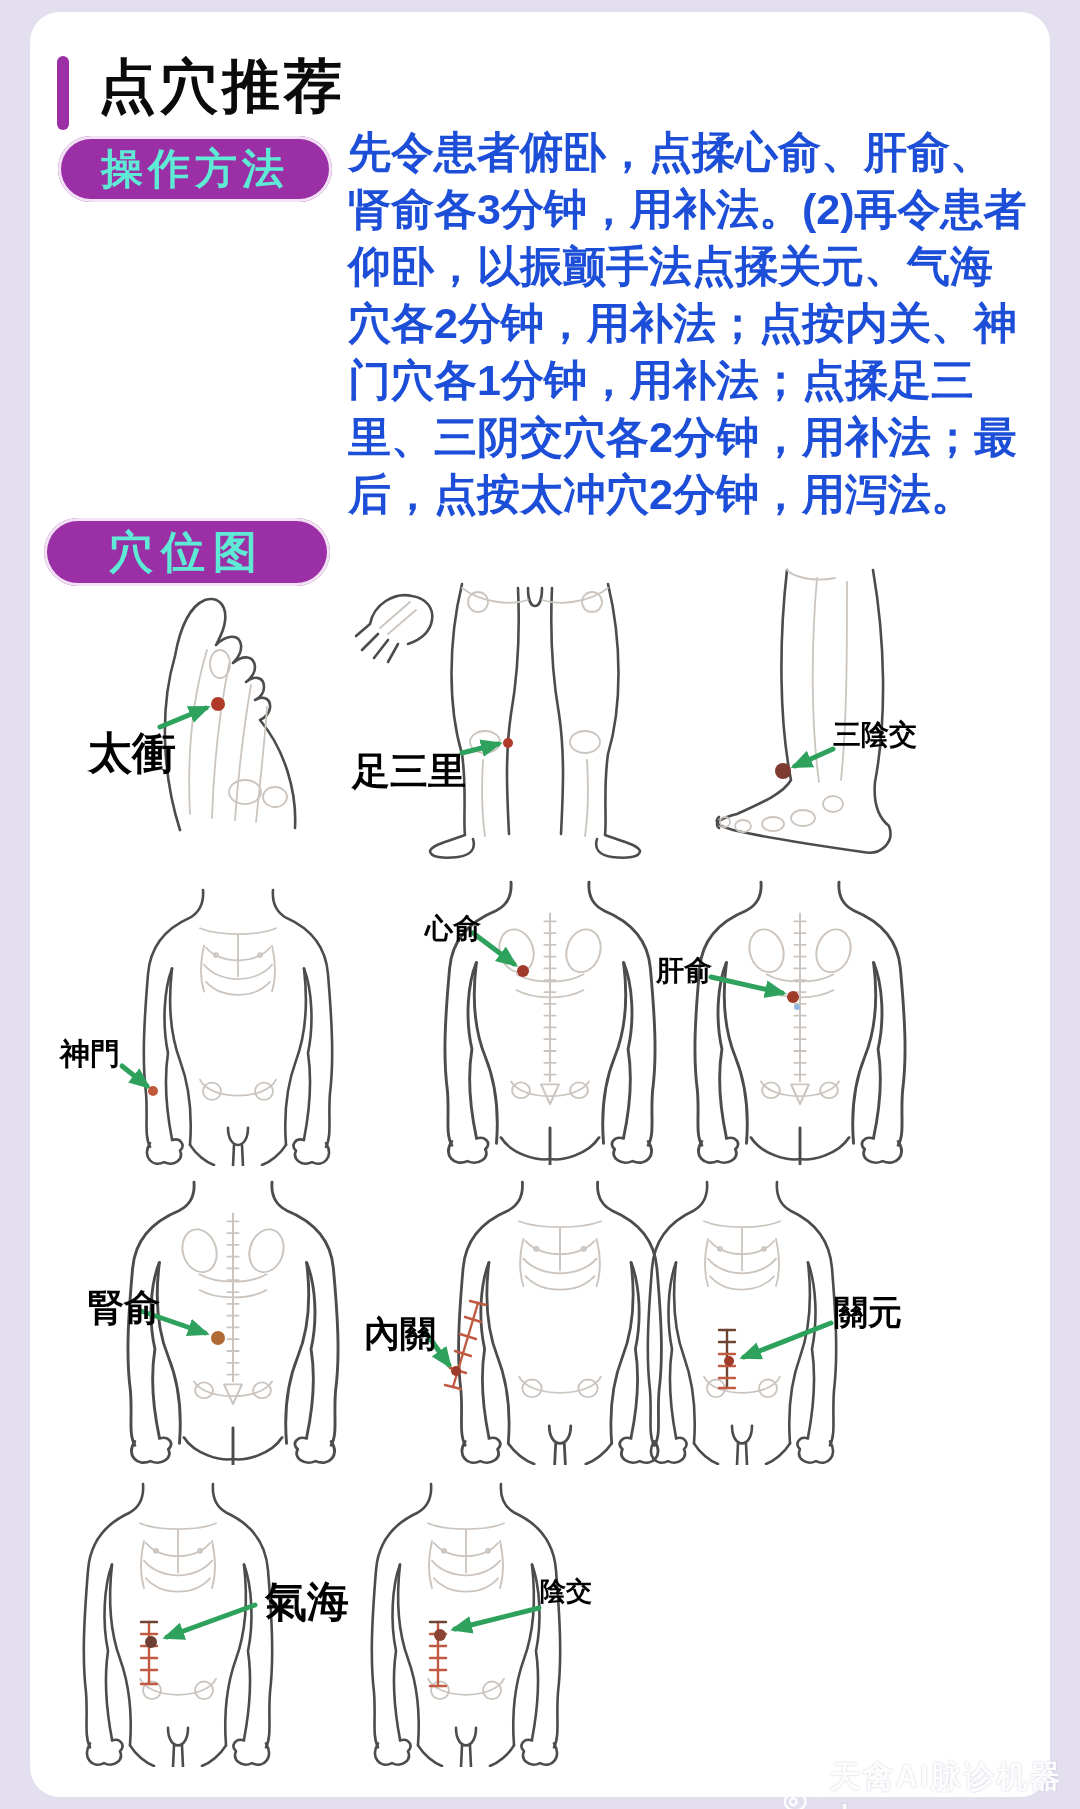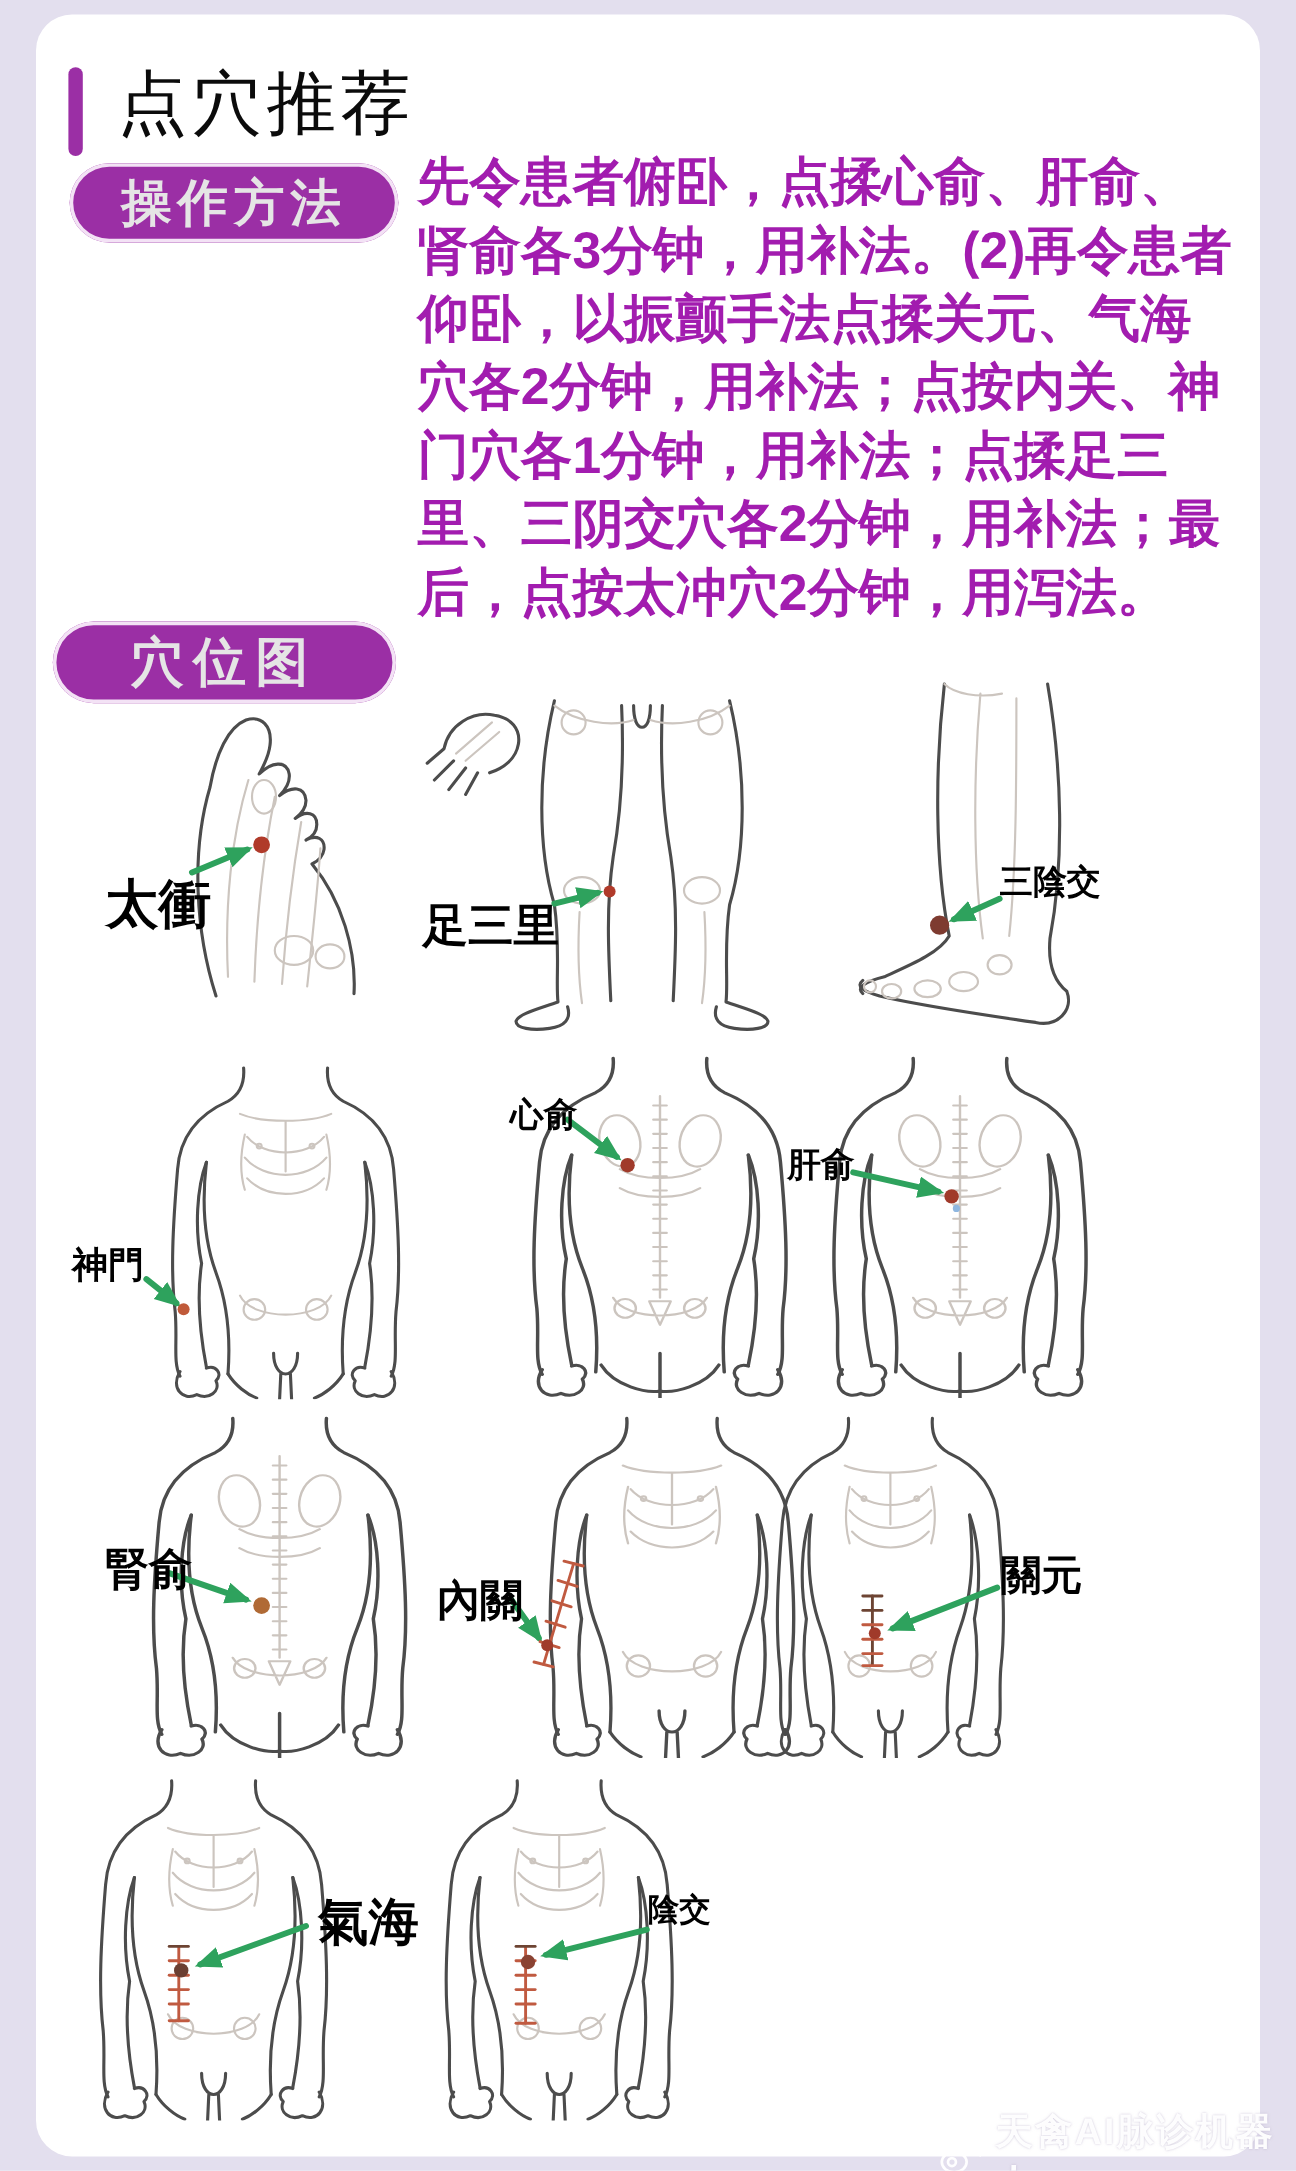--- a/index.html
+++ b/index.html
@@ -1,26 +1,26 @@
 <!DOCTYPE html>
 <html><head>
 <meta charset="utf-8">
 <style>
   html,body{margin:0;padding:0}
   .page{position:relative;width:1080px;height:1809px;background:#e3dfee;overflow:hidden;
         font-family:"Liberation Sans","DejaVu Sans",sans-serif}
   .card{position:absolute;left:30px;top:12px;width:1020px;height:1785px;background:#ffffff;border-radius:30px}
   .accent-bar{position:absolute;left:57px;top:56px;width:12px;height:74px;border-radius:7px;background:#9b2fa5}
-  .title{position:absolute;left:98px;top:48px;font-size:58px;font-weight:400;color:#0b0b0b;letter-spacing:4px}
-  .pill{position:absolute;background:#9b2fa5;color:#e5e5e5;display:flex;align-items:center;justify-content:center;
+  .title{position:absolute;left:98px;top:48px;font-size:58px;font-weight:700;color:#0b0b0b;letter-spacing:4px}
+  .pill{position:absolute;background:#9b2fa5;color:#5eead4;display:flex;align-items:center;justify-content:center;
         font-weight:700;border-radius:36px;box-shadow:0 0 0 3px #f3e2f5 inset}
   #pill-method{left:58px;top:136px;width:274px;height:66px;font-size:42px;letter-spacing:5px}
   #pill-diagram{left:44px;top:518px;width:286px;height:68px;font-size:44px;letter-spacing:8px}
   .method{position:absolute;left:348px;top:124px;width:684px;font-size:43px;line-height:57px;
-          font-weight:600;color:#a21caf}
+          font-weight:600;color:#1d4ed8}
   .fig{position:absolute}
   .fig svg{width:100%;height:100%;display:block}
   .o{fill:none;stroke:#4c4c4c;stroke-width:2.6;stroke-linecap:round;stroke-linejoin:round}
   .i{fill:none;stroke:#ccc5bf;stroke-width:1.8;stroke-linecap:round;stroke-linejoin:round}
   .aplabel{position:absolute;font-weight:700;color:#000;white-space:nowrap}
   .overlay{position:absolute;left:0;top:0;pointer-events:none}
   .arrow{stroke:#2ea25d;stroke-width:5;stroke-linecap:round}
   .ruler{stroke:#c05a40;stroke-width:2.4;stroke-linecap:round}
   .rulerd{stroke:#6d4433;stroke-width:2.4;stroke-linecap:round}
   .wm{position:absolute;left:782px;top:1756px;display:flex;align-items:center;gap:8px;

